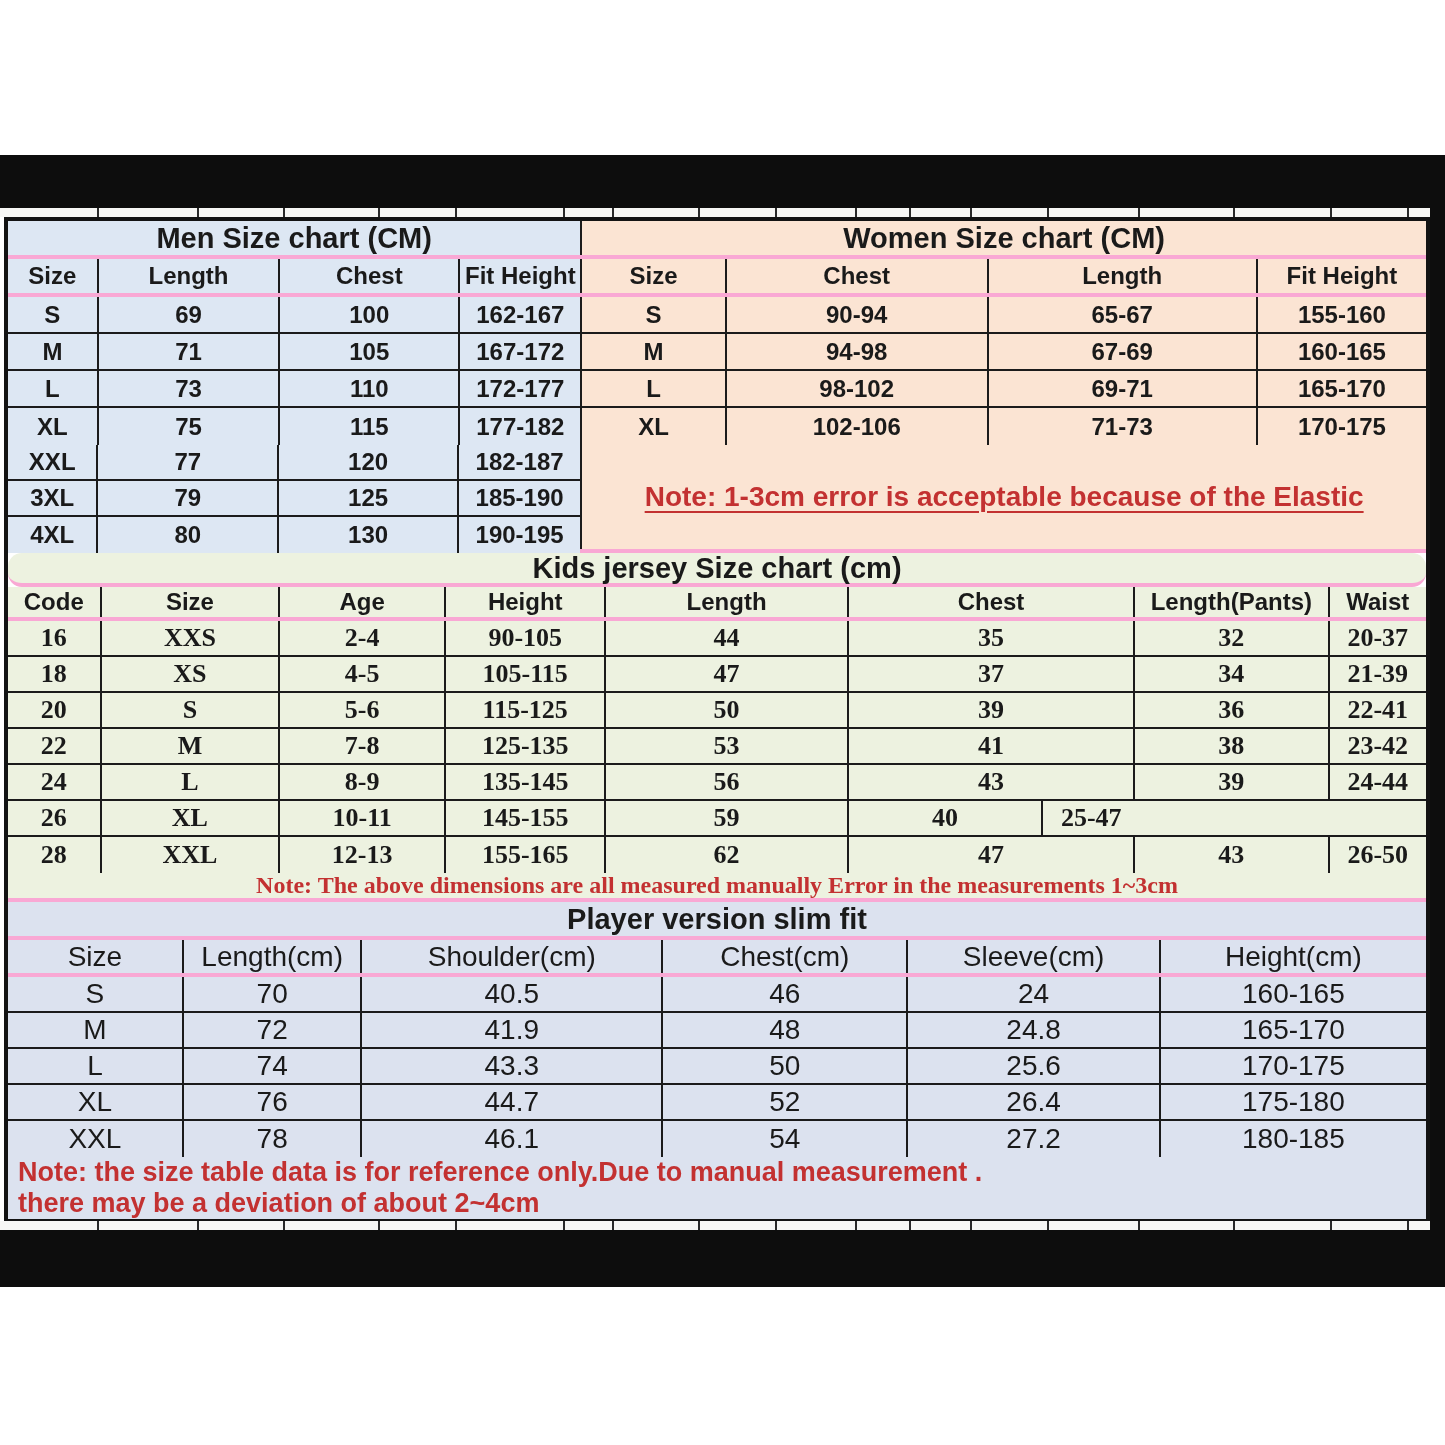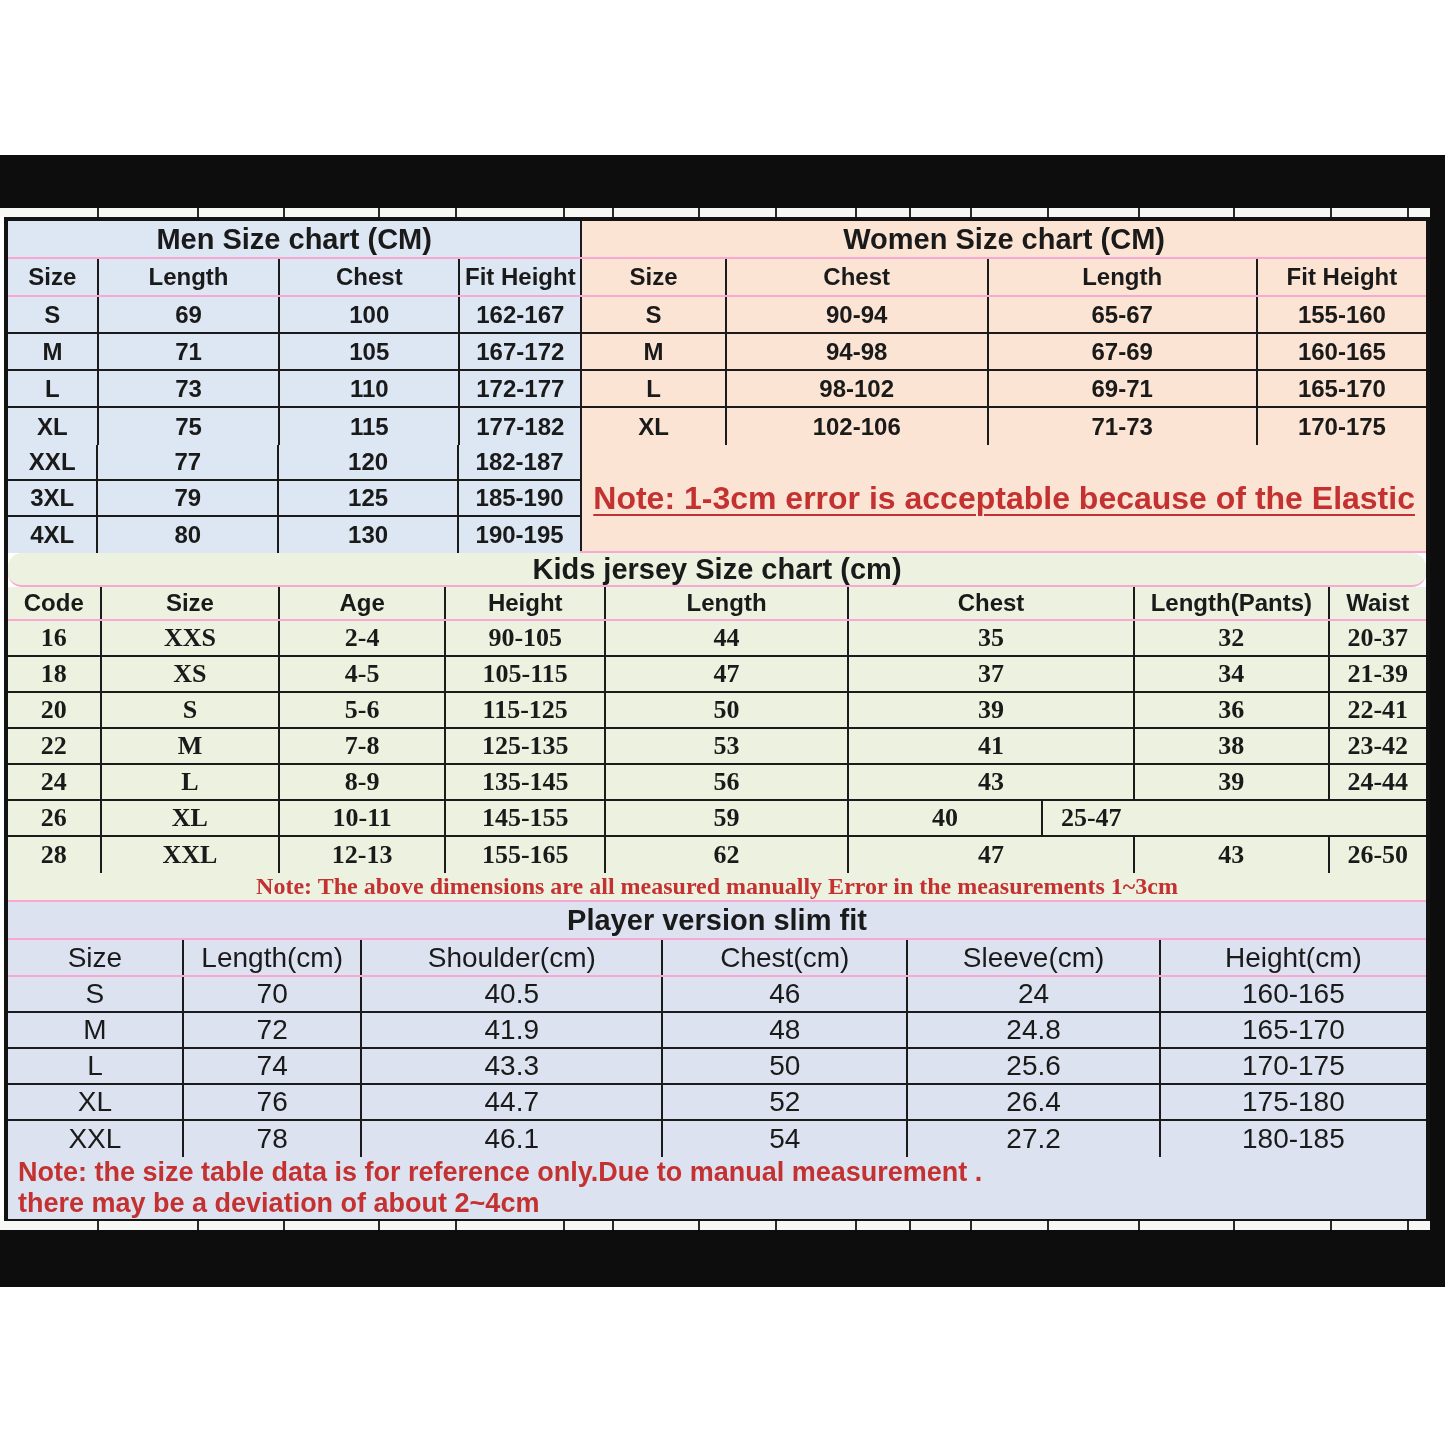--- a/index.html
+++ b/index.html
@@ -14,21 +14,21 @@
   .tickstrip{position:absolute;left:0;width:1430px;height:9px;background:#f7f7f5;}
   .tickstrip.top{top:208px;}
   .tickstrip.bottom{top:1221px;}
   .tick{position:absolute;top:0;width:2px;height:100%;background:#2a2a2a;}
 
   .sheet{
     position:absolute;left:4px;top:217px;width:1426px;height:1005px;
     border:4px solid #131313;box-sizing:border-box;background:#fff;
     display:flex;flex-direction:column;
   }
-  .row{display:flex;box-sizing:border-box;border-bottom:2px solid #f9a8d4;flex:0 0 auto;}
+  .row{display:flex;box-sizing:border-box;border-bottom:4px solid #f9a8d4;flex:0 0 auto;}
   .sheet > .row:last-child{border-bottom:none;}
   .cell{box-sizing:border-box;border-right:2px solid #1b1b1b;display:flex;align-items:center;justify-content:center;
         text-align:center;overflow:hidden;white-space:nowrap;}
   .row .cell:last-child,.tr .cell:last-child{border-right:none;}
   .tr{display:flex;box-sizing:border-box;border-bottom:2px solid #1b1b1b;}
   .rows .tr:last-child{border-bottom:none;}
 
   .men-bg{background:var(--men-bg);}
   .women-bg{background:var(--women-bg);}
   .kids-bg{background:var(--kids-bg);}
@@ -40,21 +40,21 @@
   .subhead{font-weight:bold;font-size:24px;}
   .mwdata{font-weight:bold;font-size:24px;}
   .mw-rows .tr{height:37px;}
   .mw-rows .tr:last-child{border-bottom:none;}
 
   .bandD{height:108px;}
   .bandD-left{width:40.5%;box-sizing:border-box;border-right:2px solid #1b1b1b;display:flex;flex-direction:column;}
   .bandD-left .tr{height:36px;flex:0 0 auto;}
   .bandD-left .tr:last-child{border-bottom:none;}
   .bandD-right{width:59.5%;display:flex;align-items:center;justify-content:center;}
-  .wnote{color:var(--note-red);font-weight:bold;font-size:32px;text-decoration:underline;text-decoration-thickness:2px;text-underline-offset:5px;}
+  .wnote{color:var(--note-red);font-weight:bold;font-size:28px;text-decoration:underline;text-decoration-thickness:2px;text-underline-offset:5px;}
 
   .kids-title{height:34px;border-radius:14px;}
   .kids-head{height:34px;}
   .kidshead{font-weight:bold;font-size:24px;}
   .kids-rows{font-family:"Liberation Serif",serif;}
   .kids-rows .tr{height:36px;}
   .kidsdata{font-weight:bold;font-size:26px;}
   .kids-note{height:29px;align-items:center;justify-content:center;}
   .knote{color:var(--note-red);font-weight:bold;font-size:24px;font-family:"Liberation Serif",serif;display:block;width:100%;text-align:center;}
 

